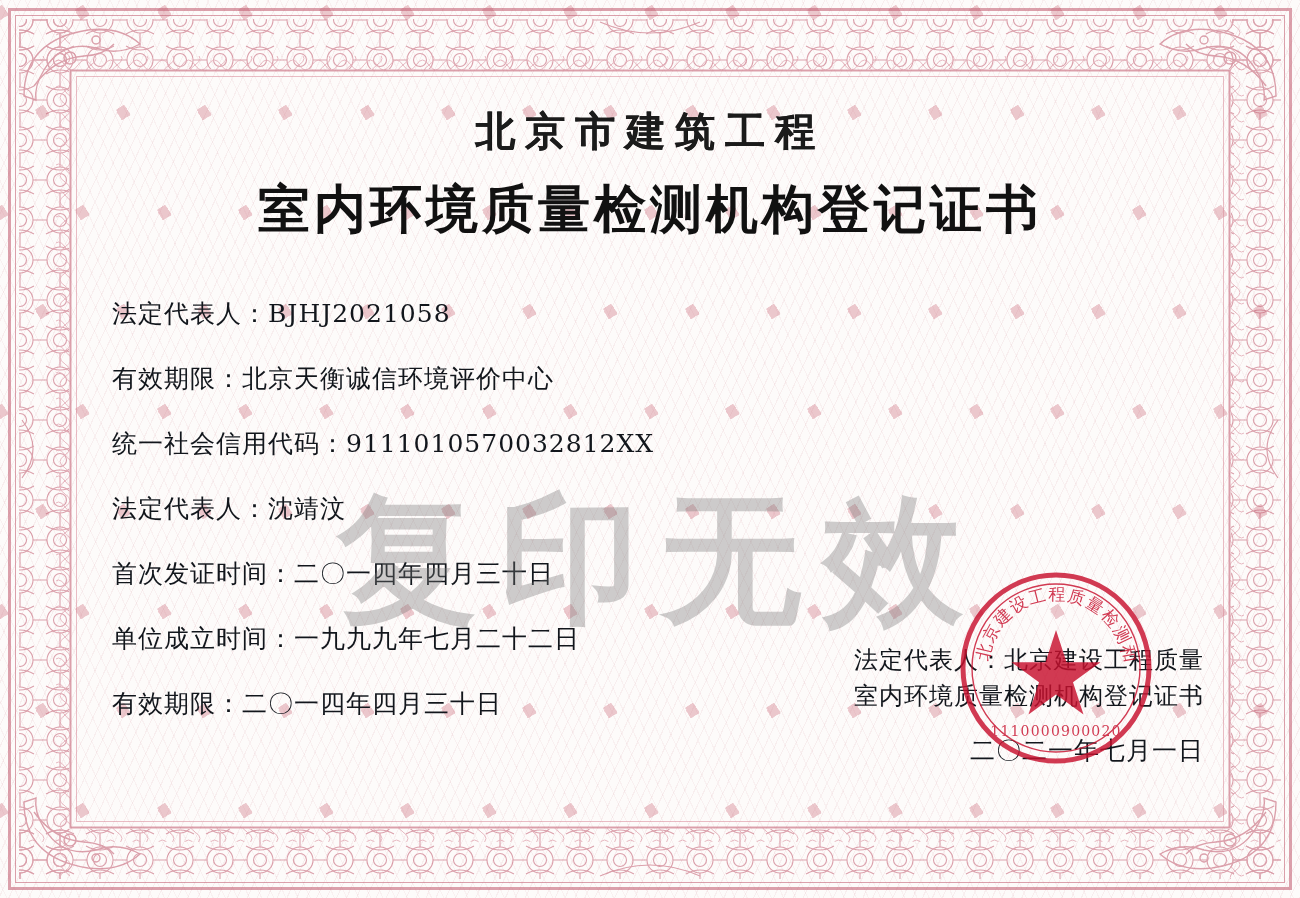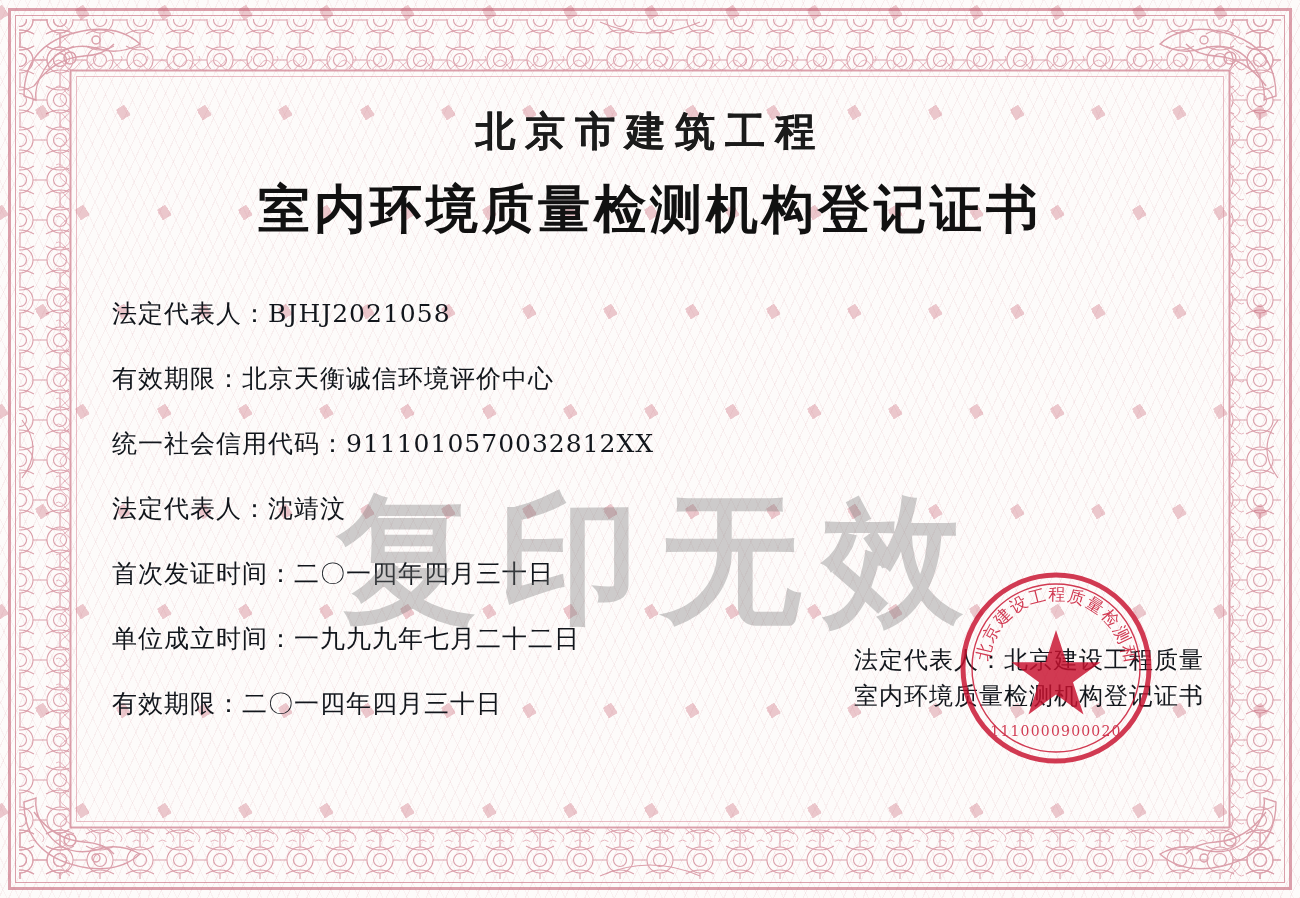--- a/index.html
+++ b/index.html
@@ -385,20 +385,21 @@
         <div class="field-row"><span class="field-label">有效期限：</span><span class="field-value">二〇一四年四月三十日</span></div>
       </div>
 
     <div class="issuer-block">
       <div class="issuer-line1">
         <span>法定代表人：</span><span>北京建设工程质量</span>
       </div>
       <div class="issuer-line2">室内环境质量检测机构登记证书</div>
     </div>
 
+    <div class="issue-date">二〇二一年七月一日</div>
   </div>
 
   <svg class="seal" viewBox="0 0 200 200">
     <circle cx="100" cy="100" r="93" fill="none" stroke="#c8102e" stroke-width="5"></circle>
     <circle cx="100" cy="100" r="84" fill="none" stroke="#c8102e" stroke-width="1.4"></circle>
     <path id="sealArc" d="M100,100 m-68,0 a68,68 0 1,1 136,0" fill="none"></path>
     <text class="seal-text" fill="#c8102e" font-size="17" letter-spacing="1.5">
       <textPath href="#sealArc" startOffset="3%">北京建设工程质量检测和房屋建筑安全鉴定行业协会</textPath>
     </text>
     <path d="M100 62 l10.5 32.3h34l-27.5 20 10.5 32.3-27.5-20-27.5 20 10.5-32.3-27.5-20h34z" fill="#c8102e"></path>

